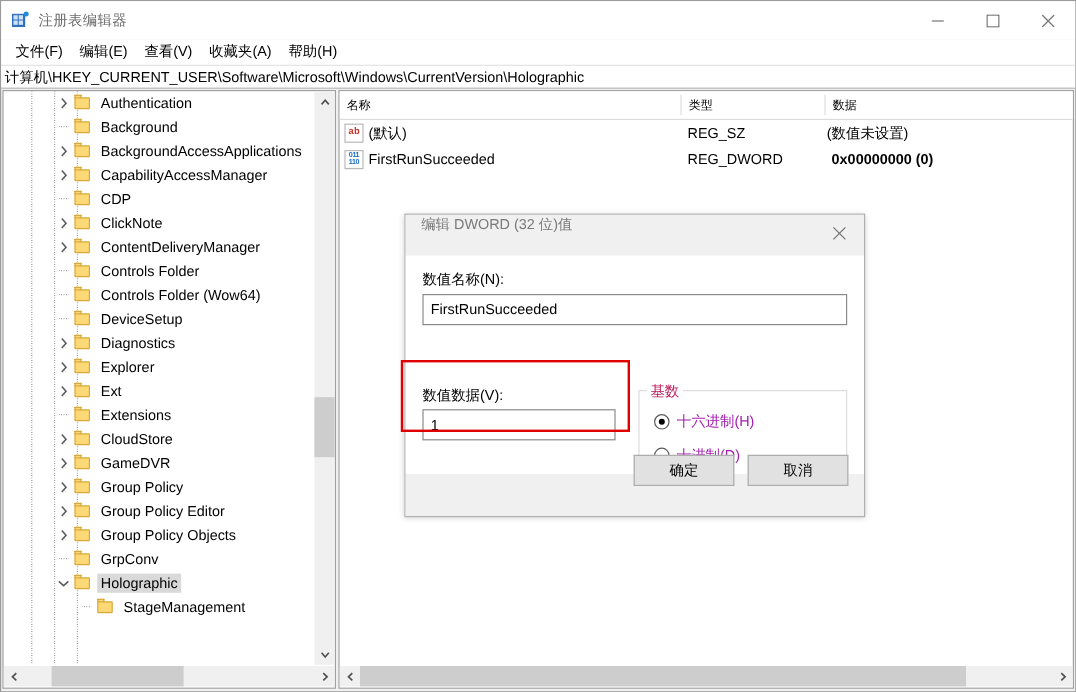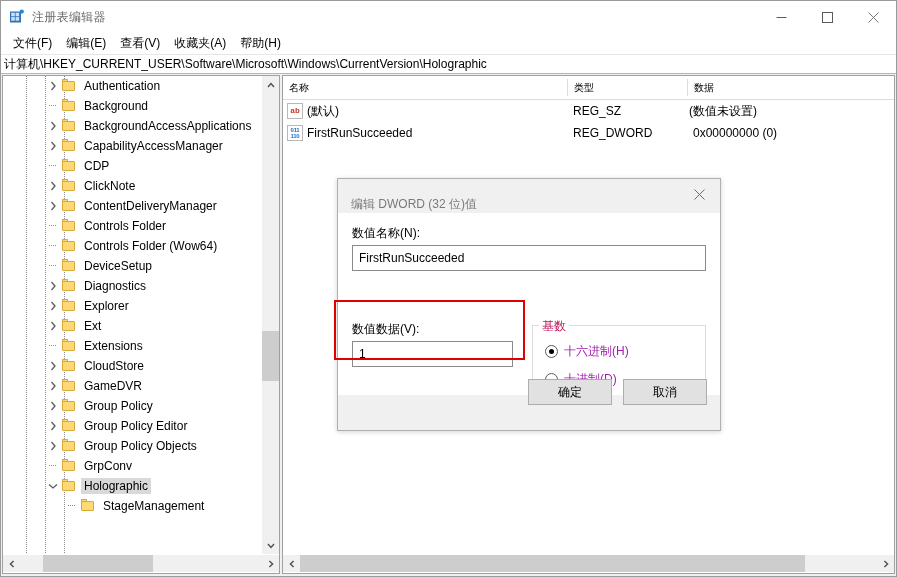--- a/index.html
+++ b/index.html
@@ -64,21 +64,21 @@
 
   
   .sb-v{position:absolute;background:#f0f0f0;width:17px;}
   .sb-h{position:absolute;background:#f0f0f0;height:17px;}
   .sb-thumb{position:absolute;background:#cdcdcd;}
   .sb-arrow{position:absolute;display:flex;align-items:center;justify-content:center;color:#606060;}
   .sb-arrow svg{display:block;}
 
   
   .dlg{position:absolute;left:336px;top:177px;width:384px;height:253px;background:#f0f0f0;border:1px solid #b0b0b0;box-sizing:border-box;box-shadow:0 1px 5px rgba(0,0,0,.18);}
-  .dlg-title{position:absolute;left:0;top:0;width:382px;height:34px;background:#f0f0f0;display:flex;align-items:flex-end;}
+  .dlg-title{position:absolute;left:0;top:0;width:382px;height:34px;background:#f0f0f0;display:flex;align-items:flex-start;}
   .dlg-title-text{font-size:12px;color:#7a7a7a;padding-left:13px;}
   .dlg-close{position:absolute;right:0;top:0;width:42px;height:30px;display:flex;align-items:center;justify-content:center;color:#5a5a5a;}
   .dlg-body{position:absolute;left:0;top:34px;width:382px;height:182px;background:#fff;}
   .dlg-foot{position:absolute;left:0;top:216px;width:382px;height:35px;background:#f0f0f0;}
   .lbl{position:absolute;font-size:12px;color:#000;white-space:nowrap;}
   .tbox{position:absolute;background:#fff;border:1px solid #8a8a8a;box-sizing:border-box;display:flex;align-items:center;}
   .tbox .tval{font-size:12px;color:#000;padding-left:6px;}
   .grp{position:absolute;border:1px solid #dcdcdc;box-sizing:border-box;background:#fff;}
   .grp-cap{position:absolute;background:#fff;font-size:12px;color:#be185d;padding:0 3px;}
   .radio{position:absolute;display:flex;align-items:center;}
@@ -448,21 +448,21 @@
           <div class="lcell" style="left: 406px;">(数值未设置)</div>
         </div>
         <div class="lrow" style="top: 47px;">
           <div class="lcell" style="left: 4px;">
             <div class="ico ico-dw">
               <span>011<br>110</span>
             </div>
             <span>FirstRunSucceeded</span>
           </div>
           <div class="lcell" style="left: 290px;">REG_DWORD</div>
-          <div class="lcell" style="left: 410px;">0x00000000 (0)</div>
+          <div class="lcell" style="left: 410px; font-weight: bold;">0x00000000 (0)</div>
         </div>
       </div>
 
     <div class="sb-h" style="left:0px;top:479px;width:611px;height:17px;">
       <div class="sb-arrow" style="left:0;top:0;width:17px;height:17px;">
         <svg width="6" height="8" viewBox="0 0 6 8">
             <path d="M4.6 1 L1.4 4 L4.6 7" fill="none" stroke="#505050" stroke-width="1.4"></path>
           </svg>
       </div>
       <div class="sb-thumb" style="left:17px;top:0px;width:505px;height:17px;"></div>

